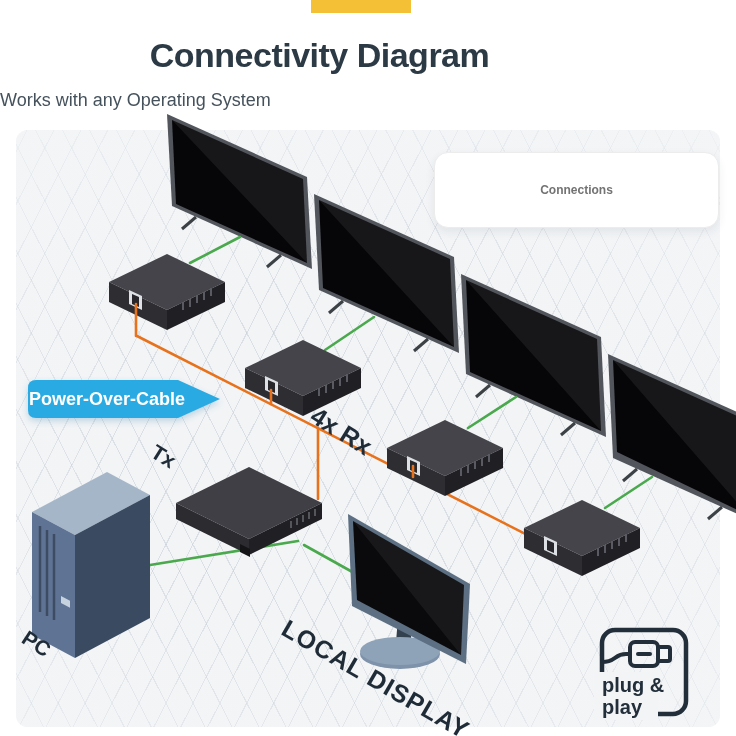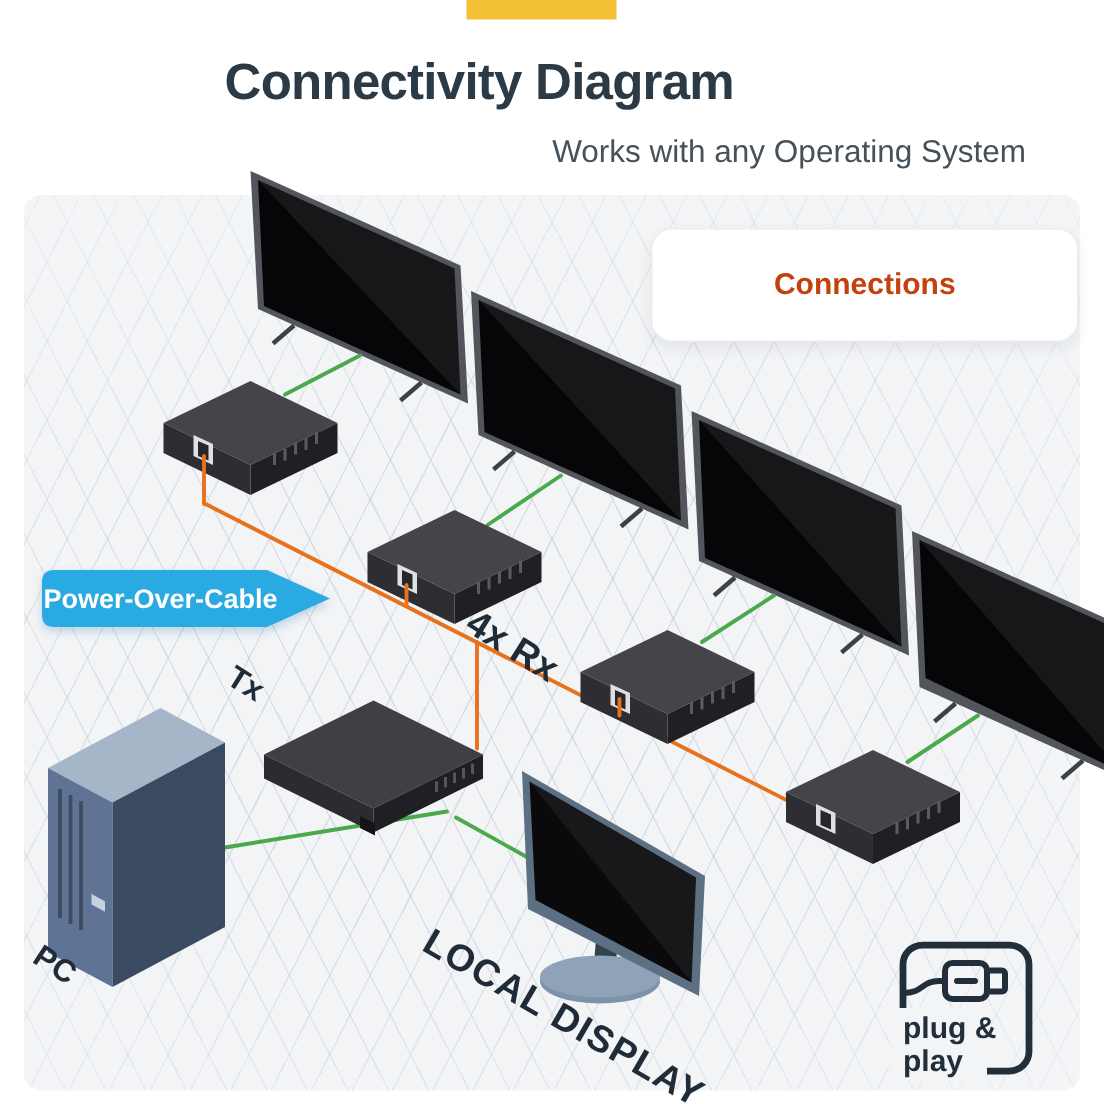--- a/index.html
+++ b/index.html
@@ -3,38 +3,38 @@
 <meta charset="utf-8">
 <style>
   html,body{margin:0;padding:0;background:#ffffff;}
   body{width:736px;height:736px;position:relative;overflow:hidden;
        font-family:"Liberation Sans",sans-serif;color:#2c3a46;}
 
   .top-tab{position:absolute;left:311px;top:0;width:100px;height:13px;background:#f4c136;}
 
   .title{position:absolute;left:0;top:36px;width:639px;text-align:center;
          font-size:34px;font-weight:700;letter-spacing:-0.5px;color:#2c3a46;}
-  .subtitle{position:absolute;left:0;top:90px;width:684px;text-align:right;
-         font-size:21px;font-weight:400;color:#45525c;}
+  .subtitle{position:absolute;left:0;top:90px;width:684px;text-align:left;
+         font-size:18px;font-weight:400;color:#45525c;}
 
   .panel{position:absolute;left:16px;top:130px;width:704px;height:597px;border-radius:12px;
          background:
            repeating-linear-gradient(63deg, rgba(186,194,206,0.40) 0 1px, transparent 1px 24px),
            repeating-linear-gradient(-63deg, rgba(186,194,206,0.40) 0 1px, transparent 1px 24px),
            #f2f4f6;}
   .panel::after{content:"";position:absolute;inset:0;border-radius:12px;
          background:radial-gradient(ellipse 85% 75% at 45% 55%, rgba(243,245,247,0) 35%, rgba(243,245,247,0.85) 100%);}
 
   svg.scene{position:absolute;left:0;top:0;pointer-events:none;}
   svg line{fill:none;}
 
   .legend{position:absolute;left:434px;top:152px;width:283px;height:74px;background:#ffffff;
           border:1px solid #ececec;border-radius:14px;box-shadow:0 4px 10px rgba(40,50,70,0.08);
           display:flex;flex-direction:column;align-items:center;justify-content:center;gap:7px;}
-  .legend-title{font-size:20px;font-weight:700;color:#c2410c;}
+  .legend-title{font-size:12px;font-weight:700;color:#737373;}
   .legend-row{display:flex;align-items:center;gap:26px;}
   .legend-item{display:flex;align-items:center;gap:8px;font-size:16px;color:#3c4650;}
 
   .rot-label{position:absolute;font-weight:800;color:#1f2c38;transform-origin:left center;white-space:nowrap;}
   .lbl-tx{left:153px;top:438px;font-size:21px;transform:rotate(32deg);}
   .lbl-rx{left:313px;top:399px;font-size:25px;transform:rotate(32deg);}
   .lbl-pc{left:24px;top:624px;font-size:21px;transform:rotate(33deg);}
   .lbl-local{left:284px;top:612px;font-size:25px;letter-spacing:1px;transform:rotate(30deg);}
 
   .power-label{position:absolute;left:26px;top:378px;filter:drop-shadow(0 3px 3px rgba(30,120,170,0.25));}

